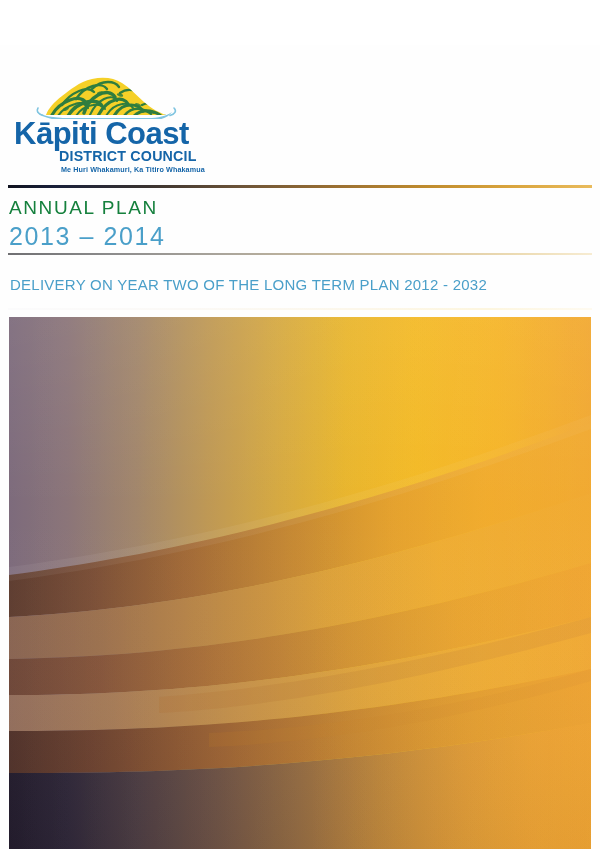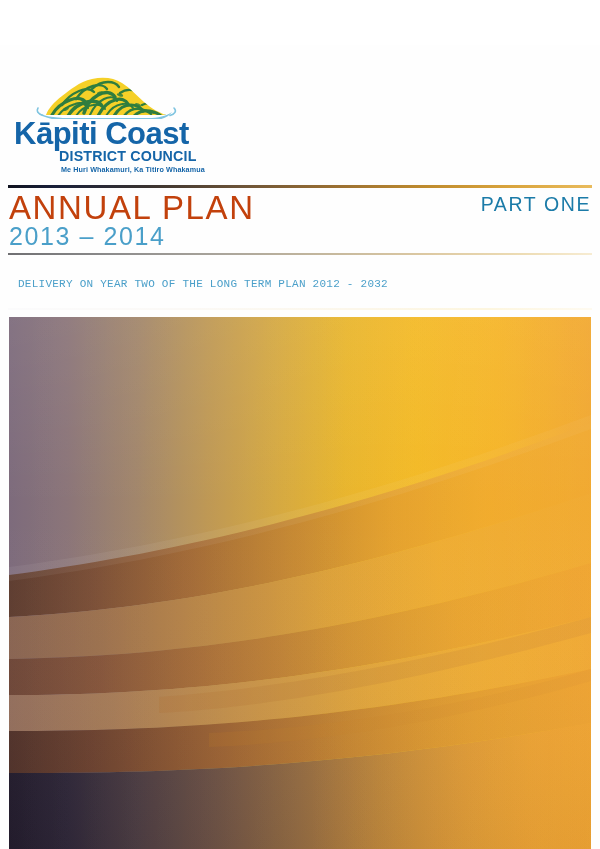--- a/index.html
+++ b/index.html
@@ -101,24 +101,24 @@
     height: 2px;
     background: linear-gradient(to right,
       #fbfbfc 0%, #fbf9f6 30%, #fcf7ea 60%, #fdf6df 82%, #fefaf0 100%);
   }
 
   
   .title-main {
     position: absolute;
     left: 9px;
     top: 148px;
-    font-size: 33px;
+    font-size: 19px;
     line-height: 29px;
     letter-spacing: 1.6px;
-    color: #c2410c;
+    color: #15803d;
     font-weight: normal;
     white-space: nowrap;
   }
   .title-years {
     position: absolute;
     left: 9px;
     top: 177px;
     font-size: 25px;
     line-height: 29px;
     letter-spacing: 1.6px;
@@ -133,29 +133,28 @@
     font-size: 19.5px;
     line-height: 22px;
     letter-spacing: 1.6px;
     color: #1b7ba8;
     font-weight: normal;
     white-space: nowrap;
     text-align: right;
   }
   .subtitle {
     position: absolute;
-    left: 18px;
+    left: 10px;
     top: 232px;
-    font-size: 11px;
+    font-size: 15px;
     line-height: 15px;
     letter-spacing: 0.25px;
     color: #4a9fc9;
     font-weight: normal;
     white-space: nowrap;
-    font-family: Liberation Mono, monospace;
   }
 
   
   .cover-image {
     position: absolute;
     left: 9px;
     top: 272px;
     width: 582px;
     height: 546px;
     overflow: hidden;
@@ -231,21 +230,20 @@
   </div>
 
   <div class="rule rule-top"></div>
   <div class="rule rule-mid"></div>
   <div class="rule rule-bot"></div>
 
   <div class="title-main">ANNUAL PLAN</div>
 
   <div class="title-years">2013 – 2014</div>
 
-  <div class="title-part">PART ONE</div>
 
   <div class="subtitle">DELIVERY ON YEAR TWO OF THE LONG TERM PLAN 2012 - 2032</div>
 
   <div class="cover-image">
     <svg viewBox="0 0 582 546" preserveAspectRatio="none" xmlns="http://www.w3.org/2000/svg">
       <defs>
 
         <linearGradient id="gBase" x1="0" y1="0" x2="1" y2="0">
           <stop offset="0.00" stop-color="#7d6b7c"></stop>
           <stop offset="0.10" stop-color="#8a7478"></stop>

